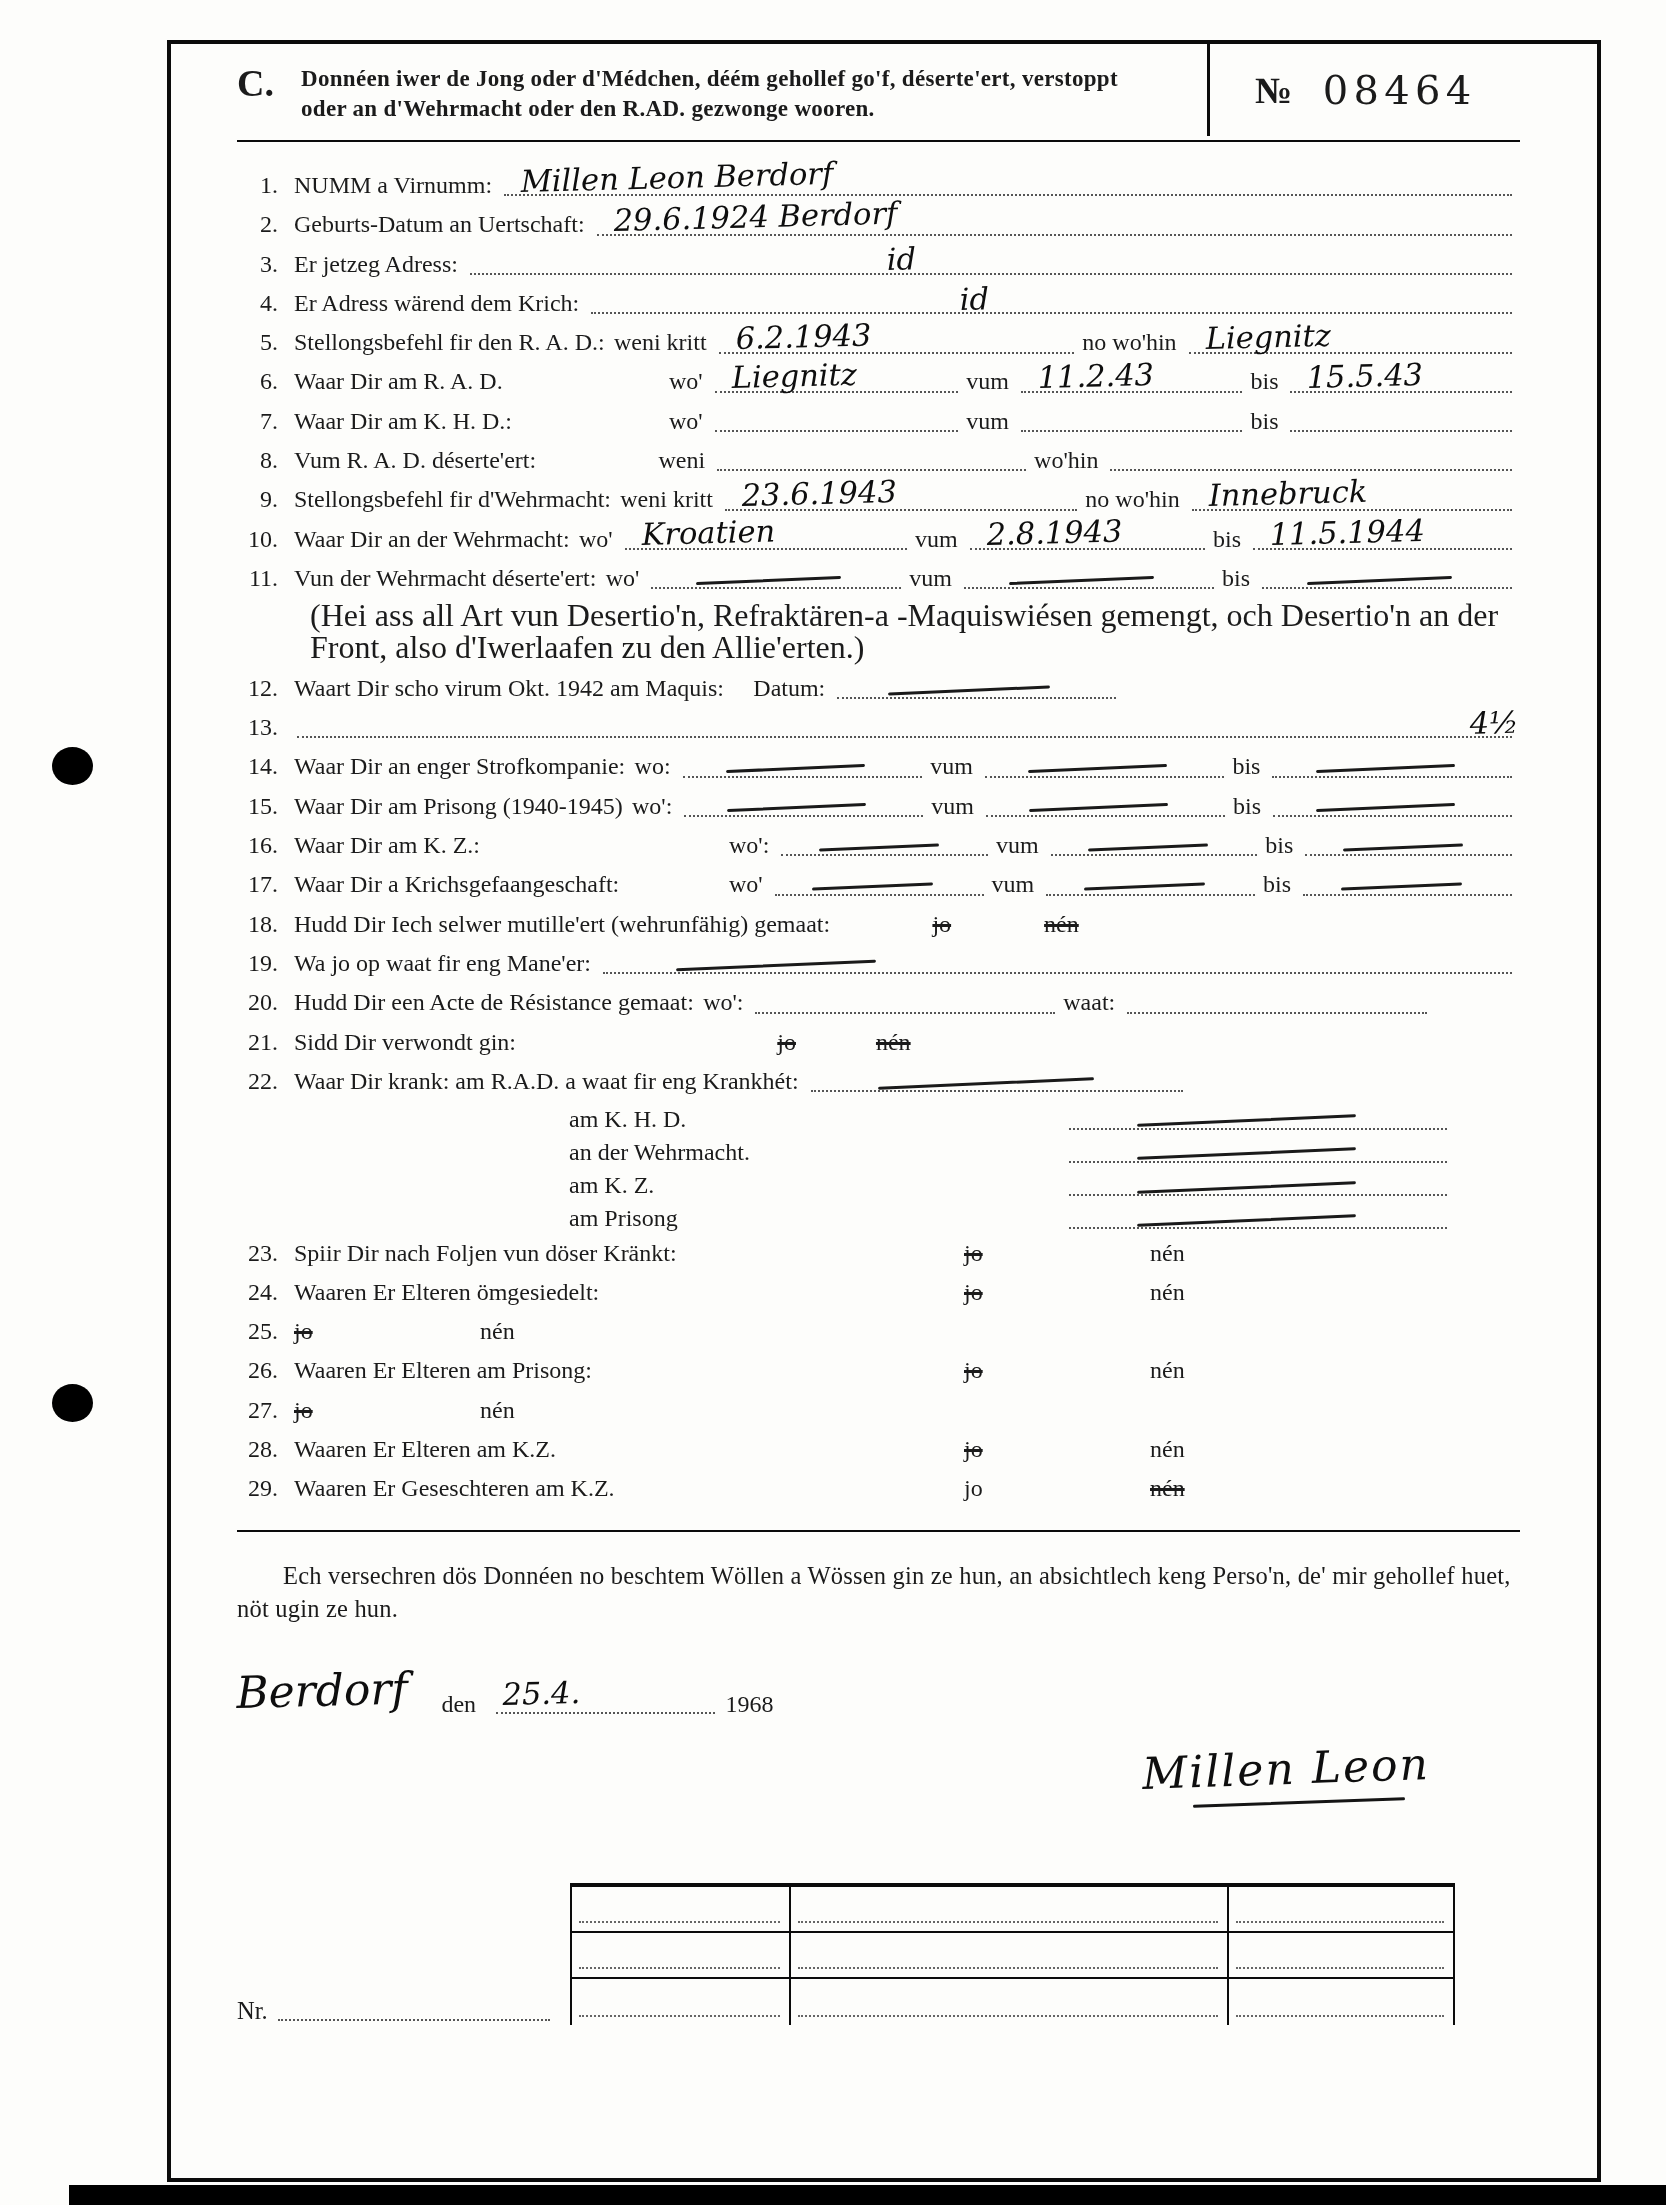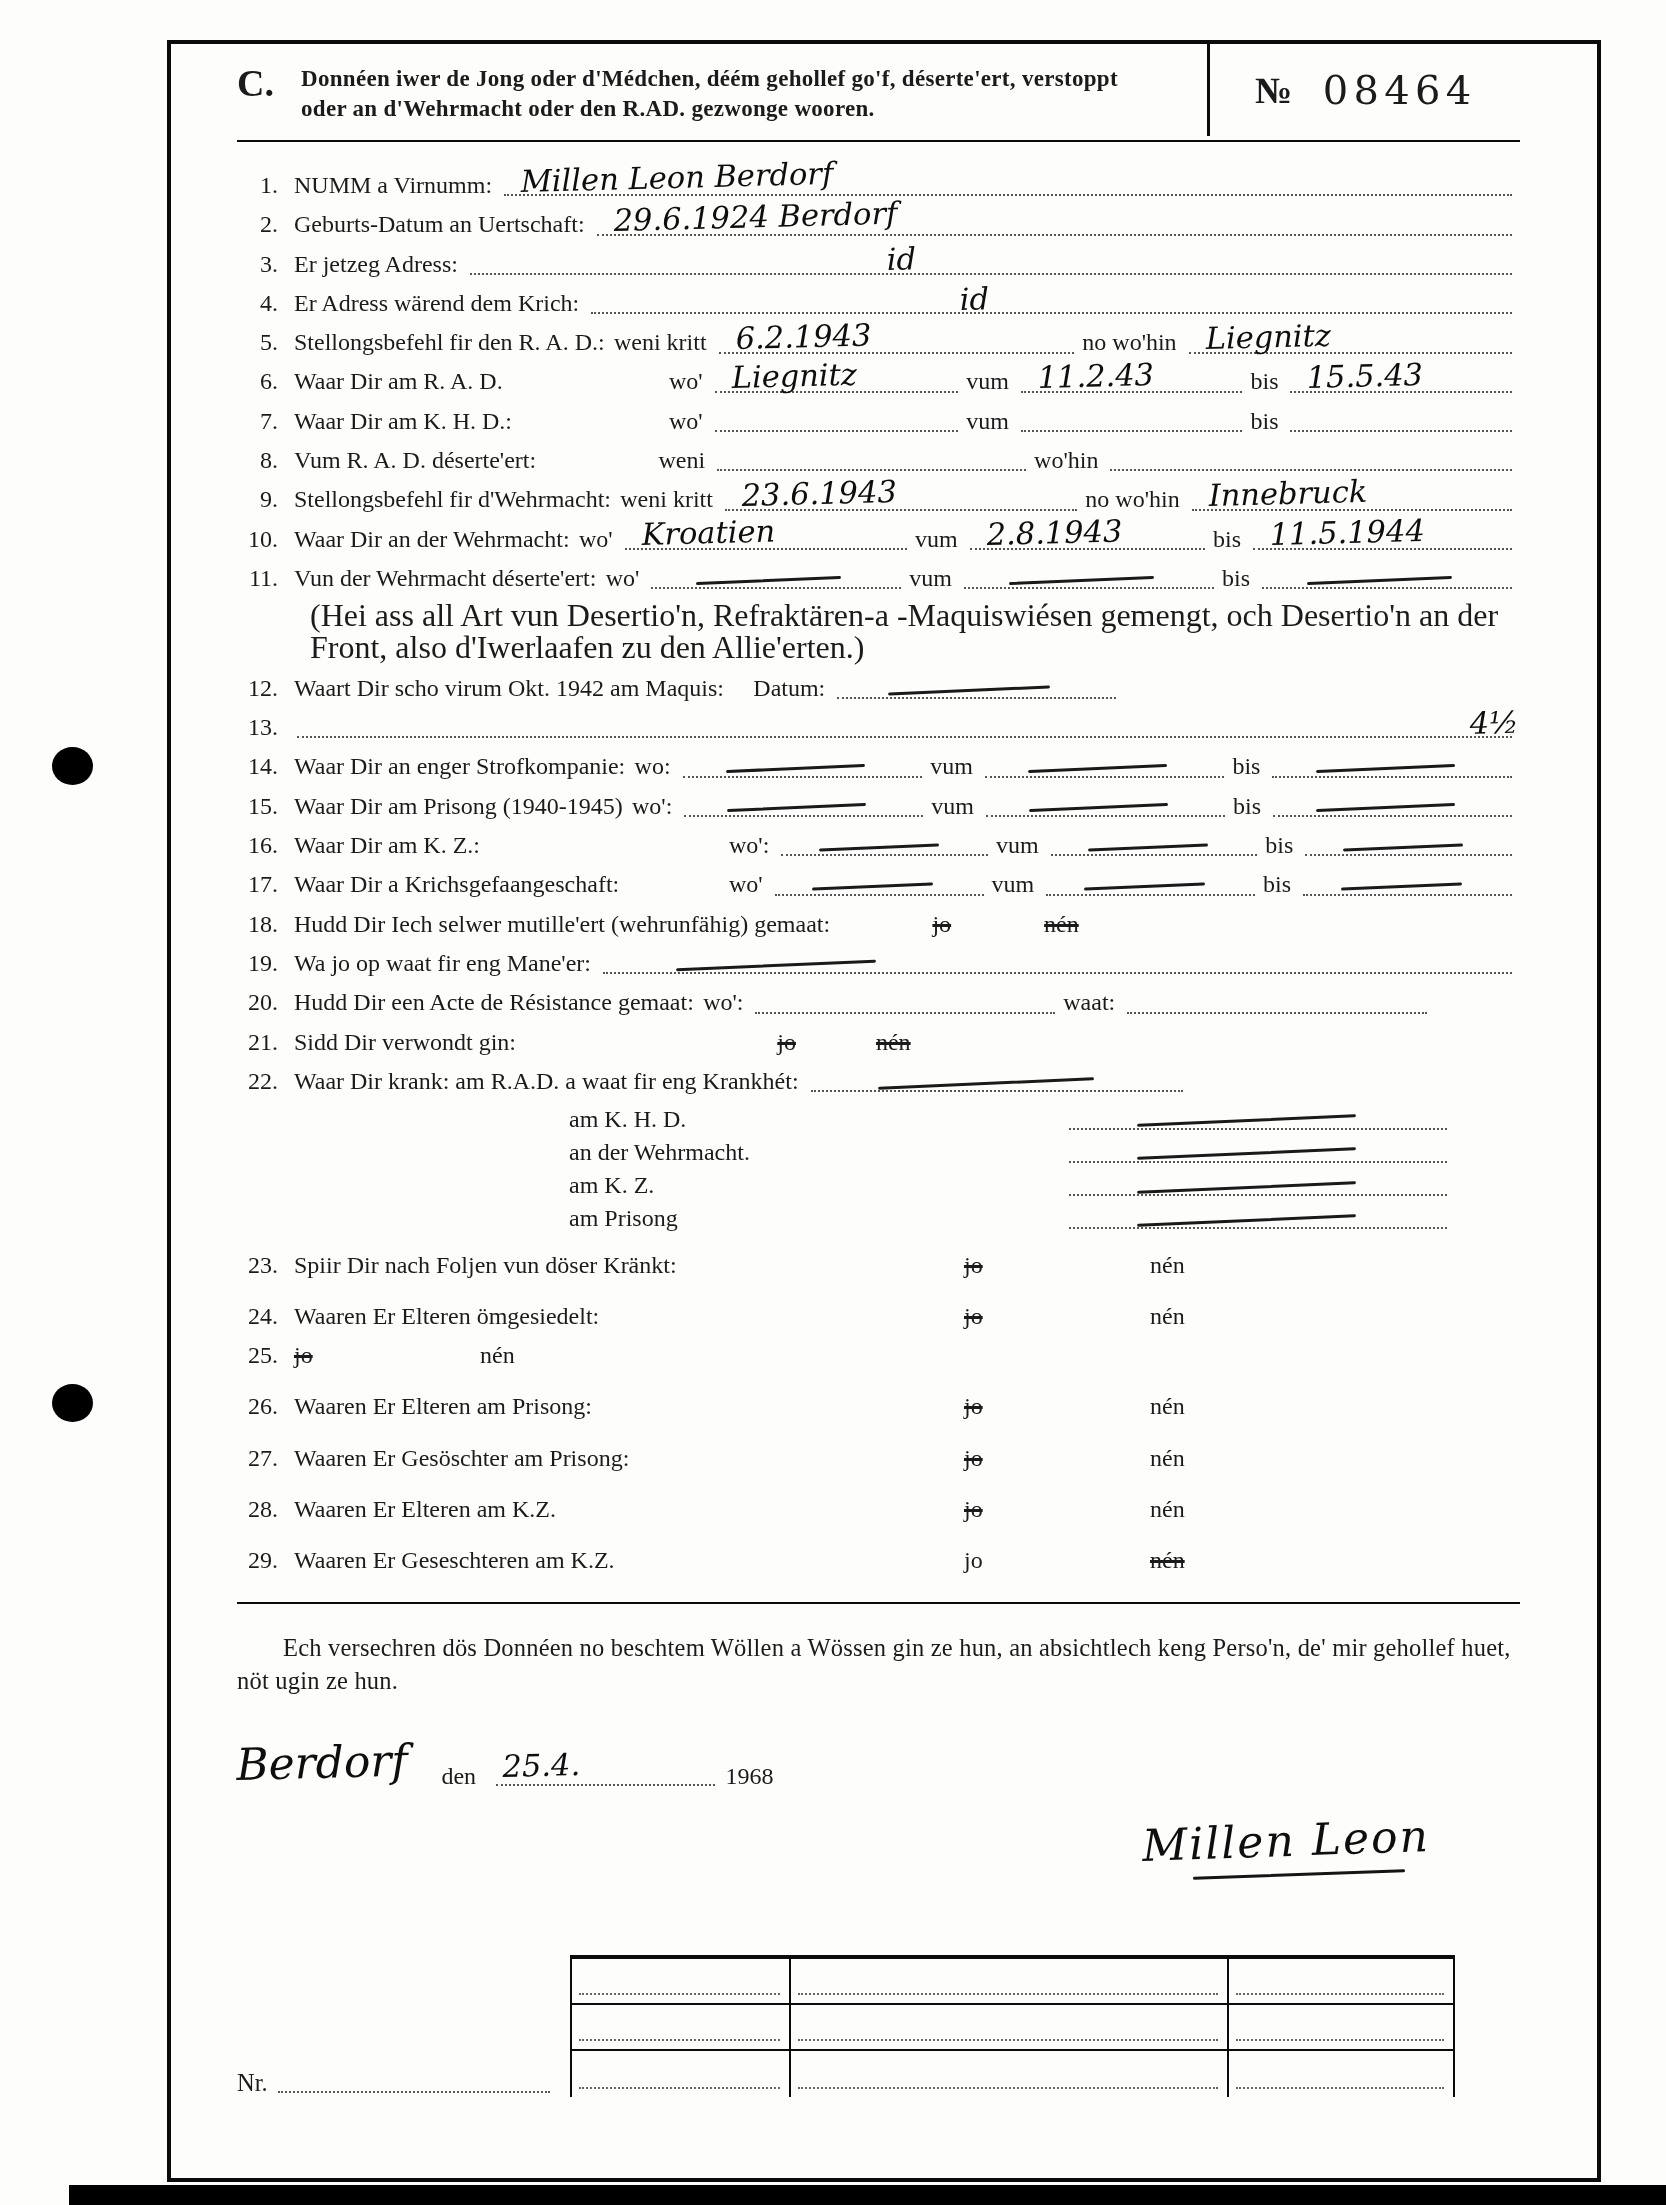--- a/index.html
+++ b/index.html
@@ -39,21 +39,21 @@
   .fill .hw.right { left:auto; right:-6.6px; }
   .pen { position:absolute; left:18%; bottom:5.3px; width:58%; height:3.3px; background:#1a1a1a; border-radius:2px; transform:rotate(-2.5deg); }
   .strike { text-decoration:line-through; text-decoration-thickness:2.7px; }
   .note { margin:-4px 0 10.6px 73px; font-size:32px; line-height:32px; }
   .subrow { display:flex; align-items:flex-end; margin:0 0 6.6px 332px; min-height:26.5px; line-height:26.5px;gap:36px; }
   .sub-lbl { width:464px; white-space:nowrap; }
   .sub-fill { width:378px; border-bottom:2px dotted #555; position:relative; height:8px; margin-bottom:2.7px; }
   .lbl67 { width:375px; }
   .lbl1617 { width:435px; }
   .jo-box { white-space:nowrap; }
-  .yn-lbl { width:670px; white-space:nowrap;margin-top:12px; }
+  .yn-lbl { width:670px; white-space:nowrap; }
   .yn-jo { width:73px; }
   .yn-nen { margin-left:113px; width:106px; }
   
   .bottom-rule { margin:28px 77px 0 66px; border-top:2.7px solid #0b0b0b; }
   .decl { margin:26.5px 77px 0 66px; font-size:24.5px; line-height:33px; text-indent:46px; letter-spacing:0.2px; }
   .sign-row { margin:42px 77px 0 66px; display:flex; align-items:flex-end; font-size:24px; }
   .hw-big { font-size:44px; }
   .sign-fill { width:219px; border-bottom:2px dotted #555; position:relative; height:8px; margin:0 10.6px 4px 10.6px; }
   .sign-fill .hw { position:absolute; left:6.6px; bottom:0; }
   .signature-wrap { margin:30.5px 166px 0 0; text-align:right; }
@@ -394,21 +394,20 @@
 
     <div class="row">
       <span class="num">26.</span>
       <span class="yn-lbl">Waaren Er Elteren am Prisong:</span>
       <span class="yn-jo strike">jo</span>
       <span class="yn-nen">nén</span>
     </div>
 
     <div class="row">
       <span class="num">27.</span>
-      <span class="yn-lbl">Waaren Er Gesöschter am Prisong:</span>
       <span class="yn-jo strike">jo</span>
       <span class="yn-nen">nén</span>
     </div>
 
     <div class="row">
       <span class="num">28.</span>
       <span class="yn-lbl">Waaren Er Elteren am K.Z.</span>
       <span class="yn-jo strike">jo</span>
       <span class="yn-nen">nén</span>
     </div>

